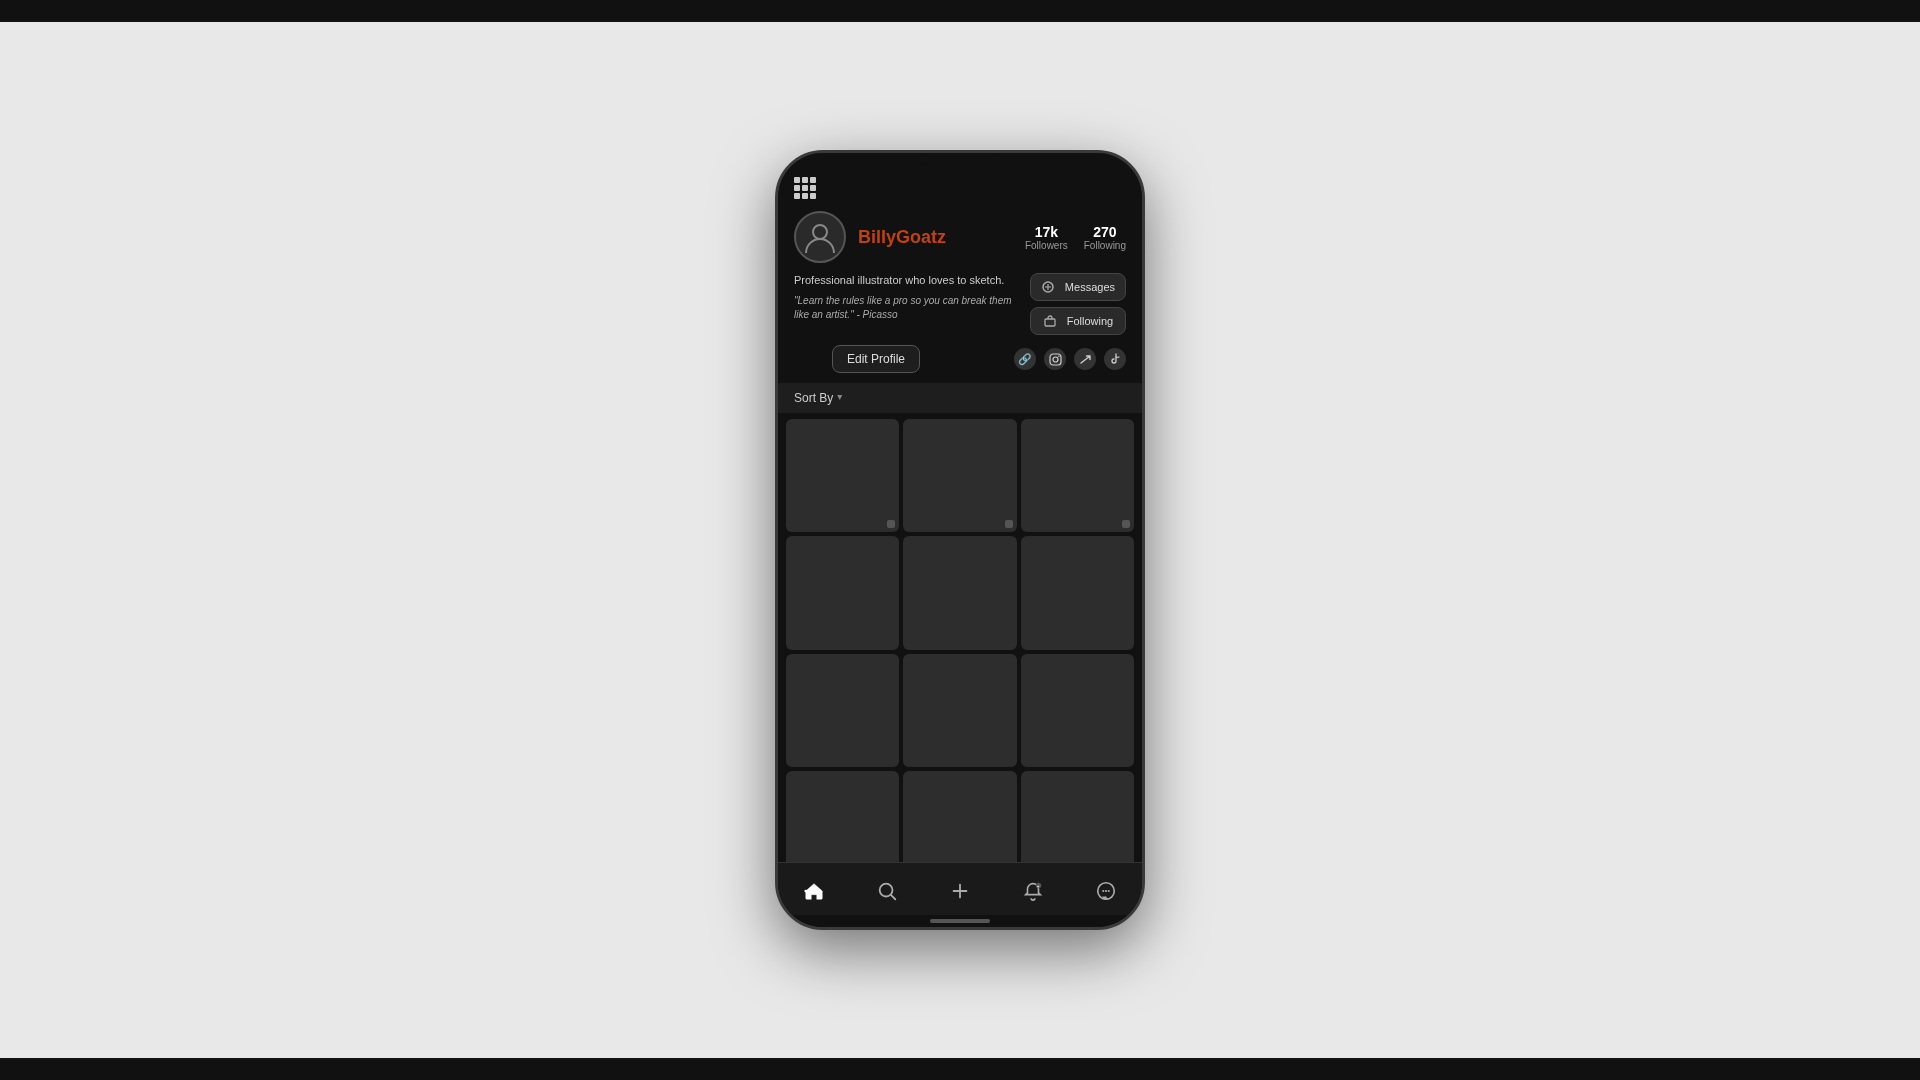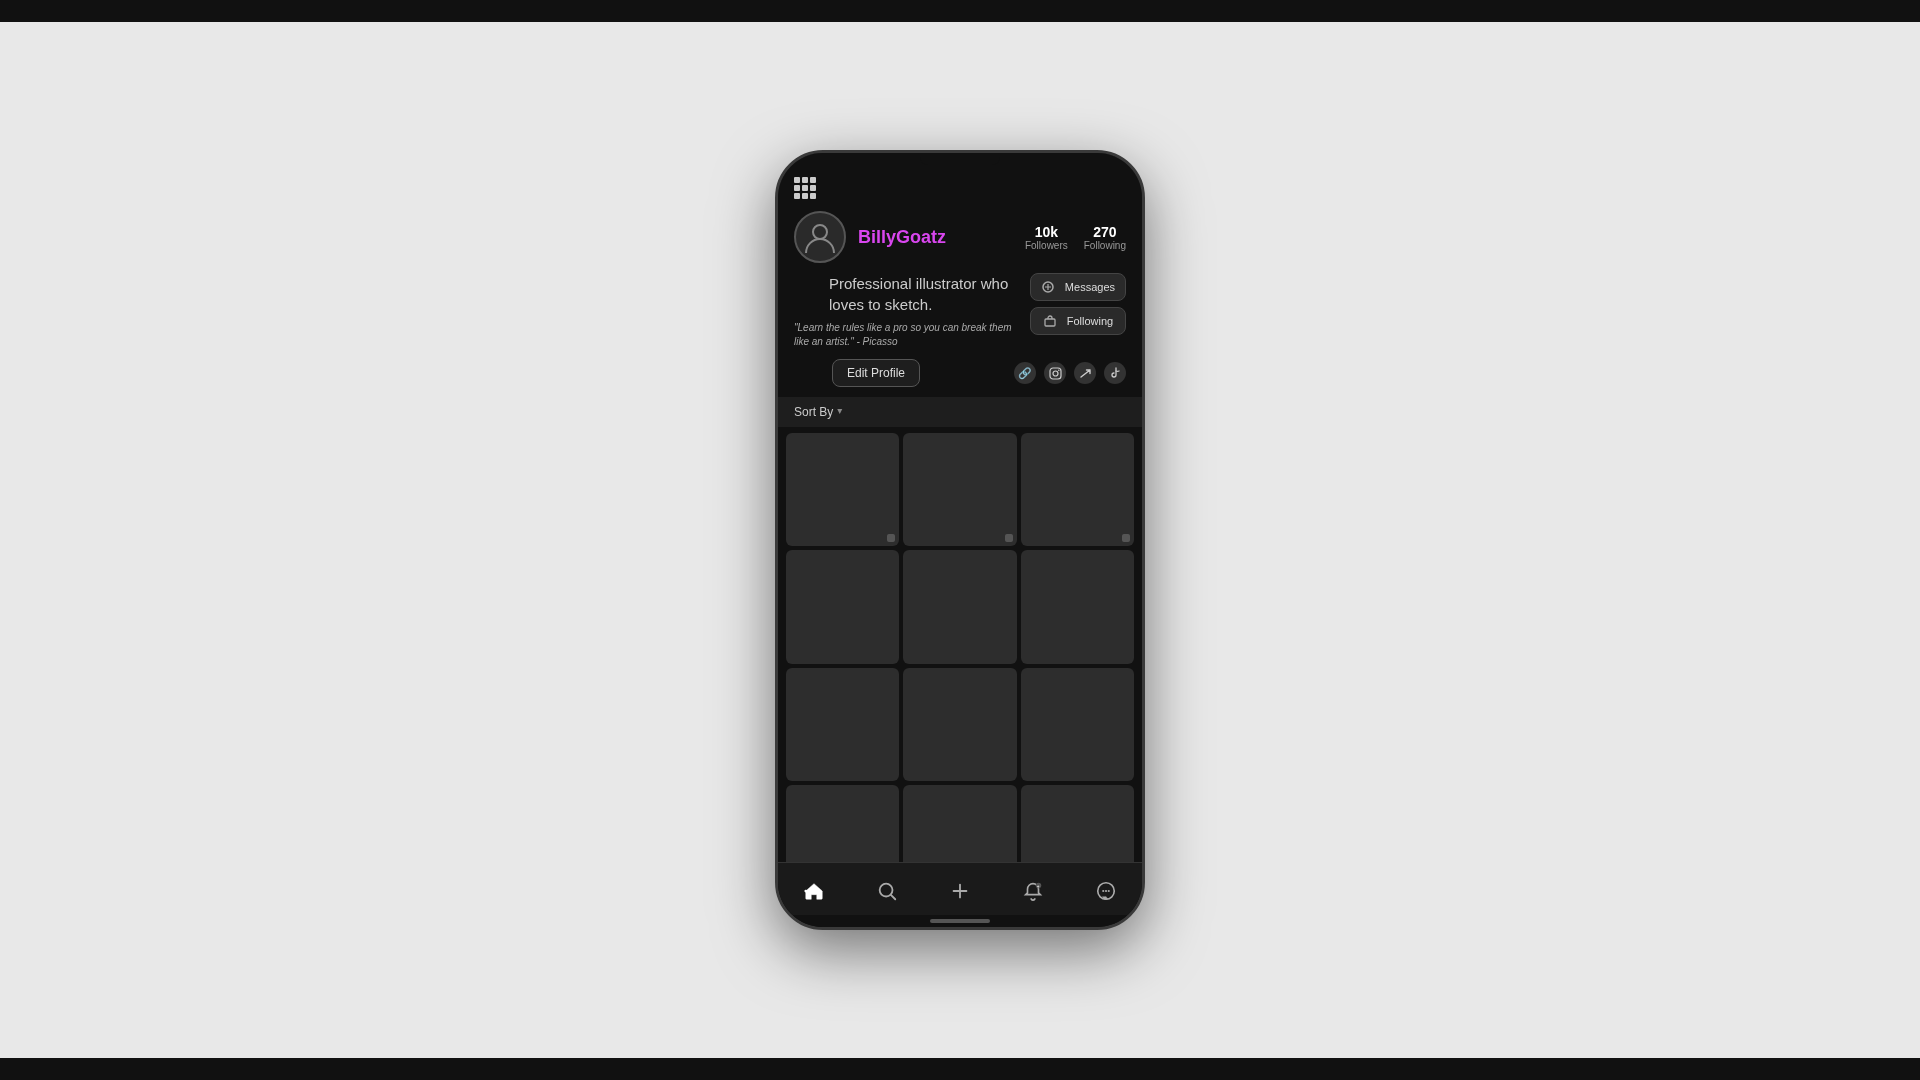--- a/index.html
+++ b/index.html
@@ -98,21 +98,21 @@
     }
 
     .avatar svg {
       width: 36px;
       height: 36px;
     }
 
     .username {
       font-size: 18px;
       font-weight: 600;
-      color: #d946ef;
+      color: #c2410c;
       flex: 1;
     }
 
     .stats {
       display: flex;
       gap: 16px;
     }
 
     .stat-item {
       text-align: center;
@@ -134,25 +134,24 @@
       display: flex;
       gap: 10px;
       margin-bottom: 10px;
     }
 
     .bio-text {
       flex: 1;
     }
 
     .bio-desc {
-      font-size: 15px;
+      font-size: 11px;
       color: #ccc;
       line-height: 1.4;
       margin-bottom: 6px;
-      margin-left: 35px;
     }
 
     .bio-quote {
       font-size: 10px;
       color: #aaa;
       line-height: 1.4;
       font-style: italic;
     }
 
     .action-buttons {
@@ -367,21 +366,21 @@
       <div class="profile-top">
         <div class="avatar">
           <svg viewBox="0 0 36 36" fill="none" xmlns="http://www.w3.org/2000/svg">
             <circle cx="18" cy="13" r="7" stroke="#888" stroke-width="2" fill="none"></circle>
             <path d="M4 34c0-7.732 6.268-14 14-14s14 6.268 14 14" stroke="#888" stroke-width="2" fill="none"></path>
           </svg>
         </div>
         <span class="username">BillyGoatz</span>
         <div class="stats">
           <div class="stat-item">
-            <div class="stat-number">10k</div>
+            <div class="stat-number">17k</div>
             <div class="stat-label">Followers</div>
           </div>
           <div class="stat-item">
             <div class="stat-number">270</div>
             <div class="stat-label">Following</div>
           </div>
         </div>
       </div>
 
       <div class="bio-section">

